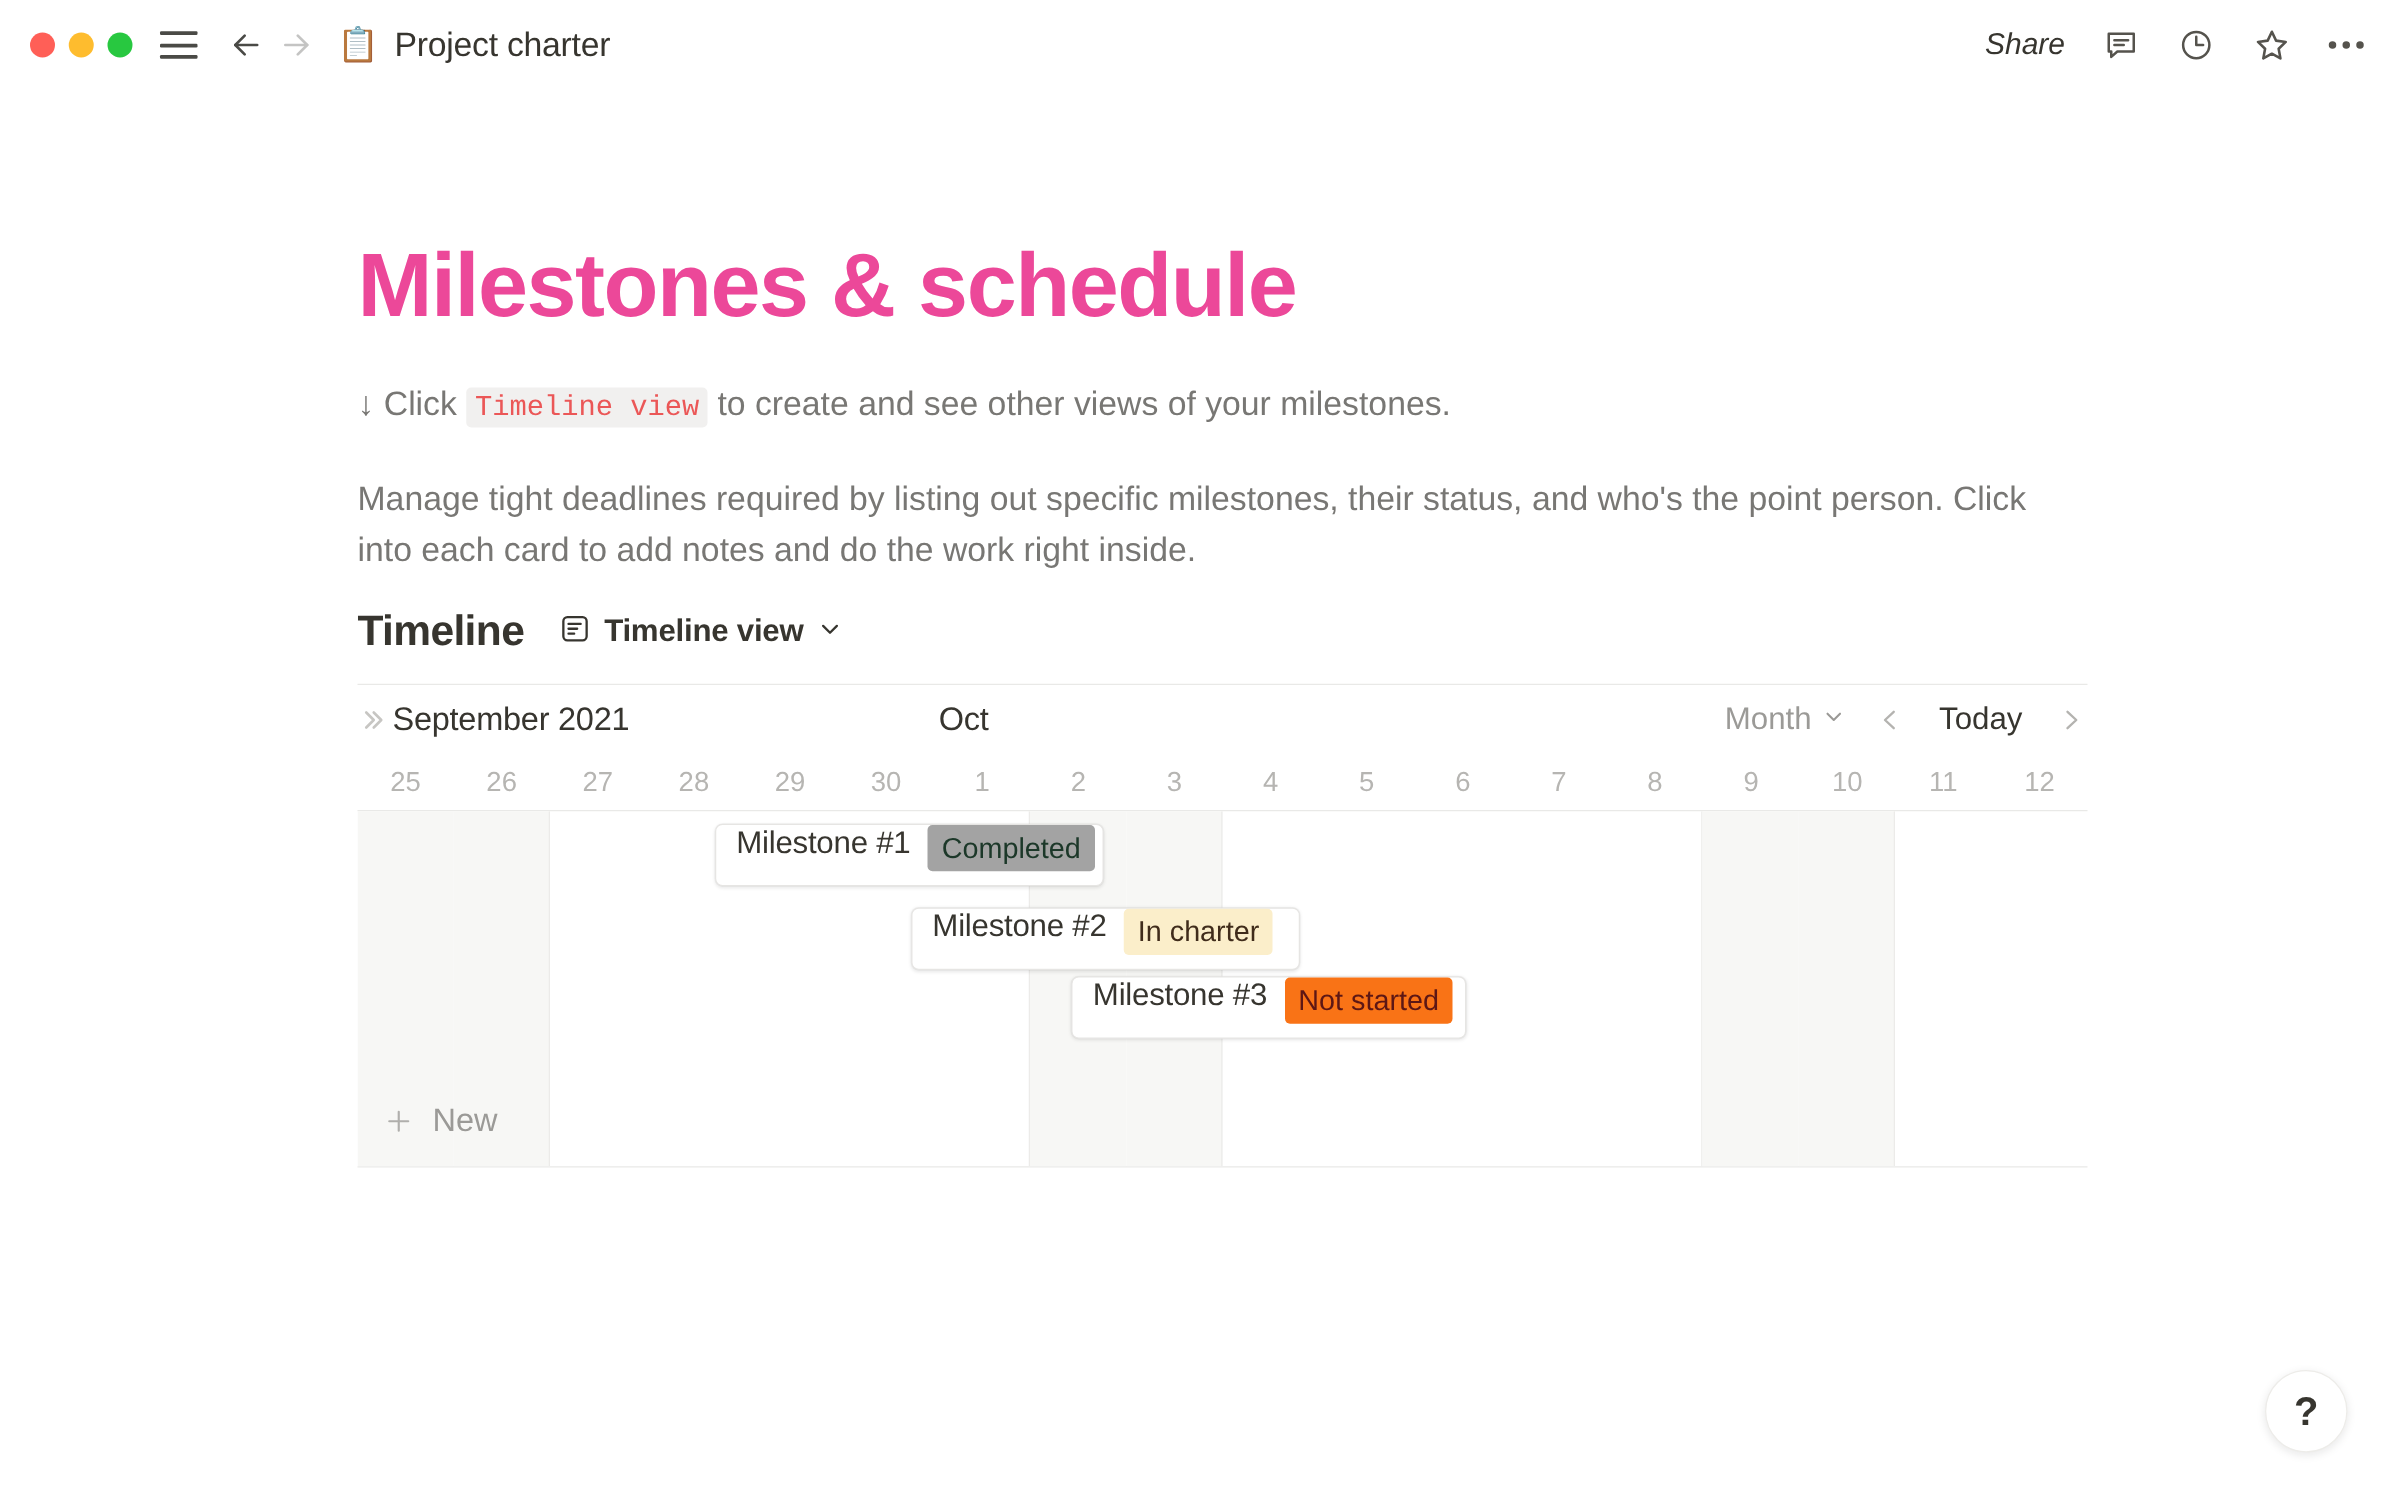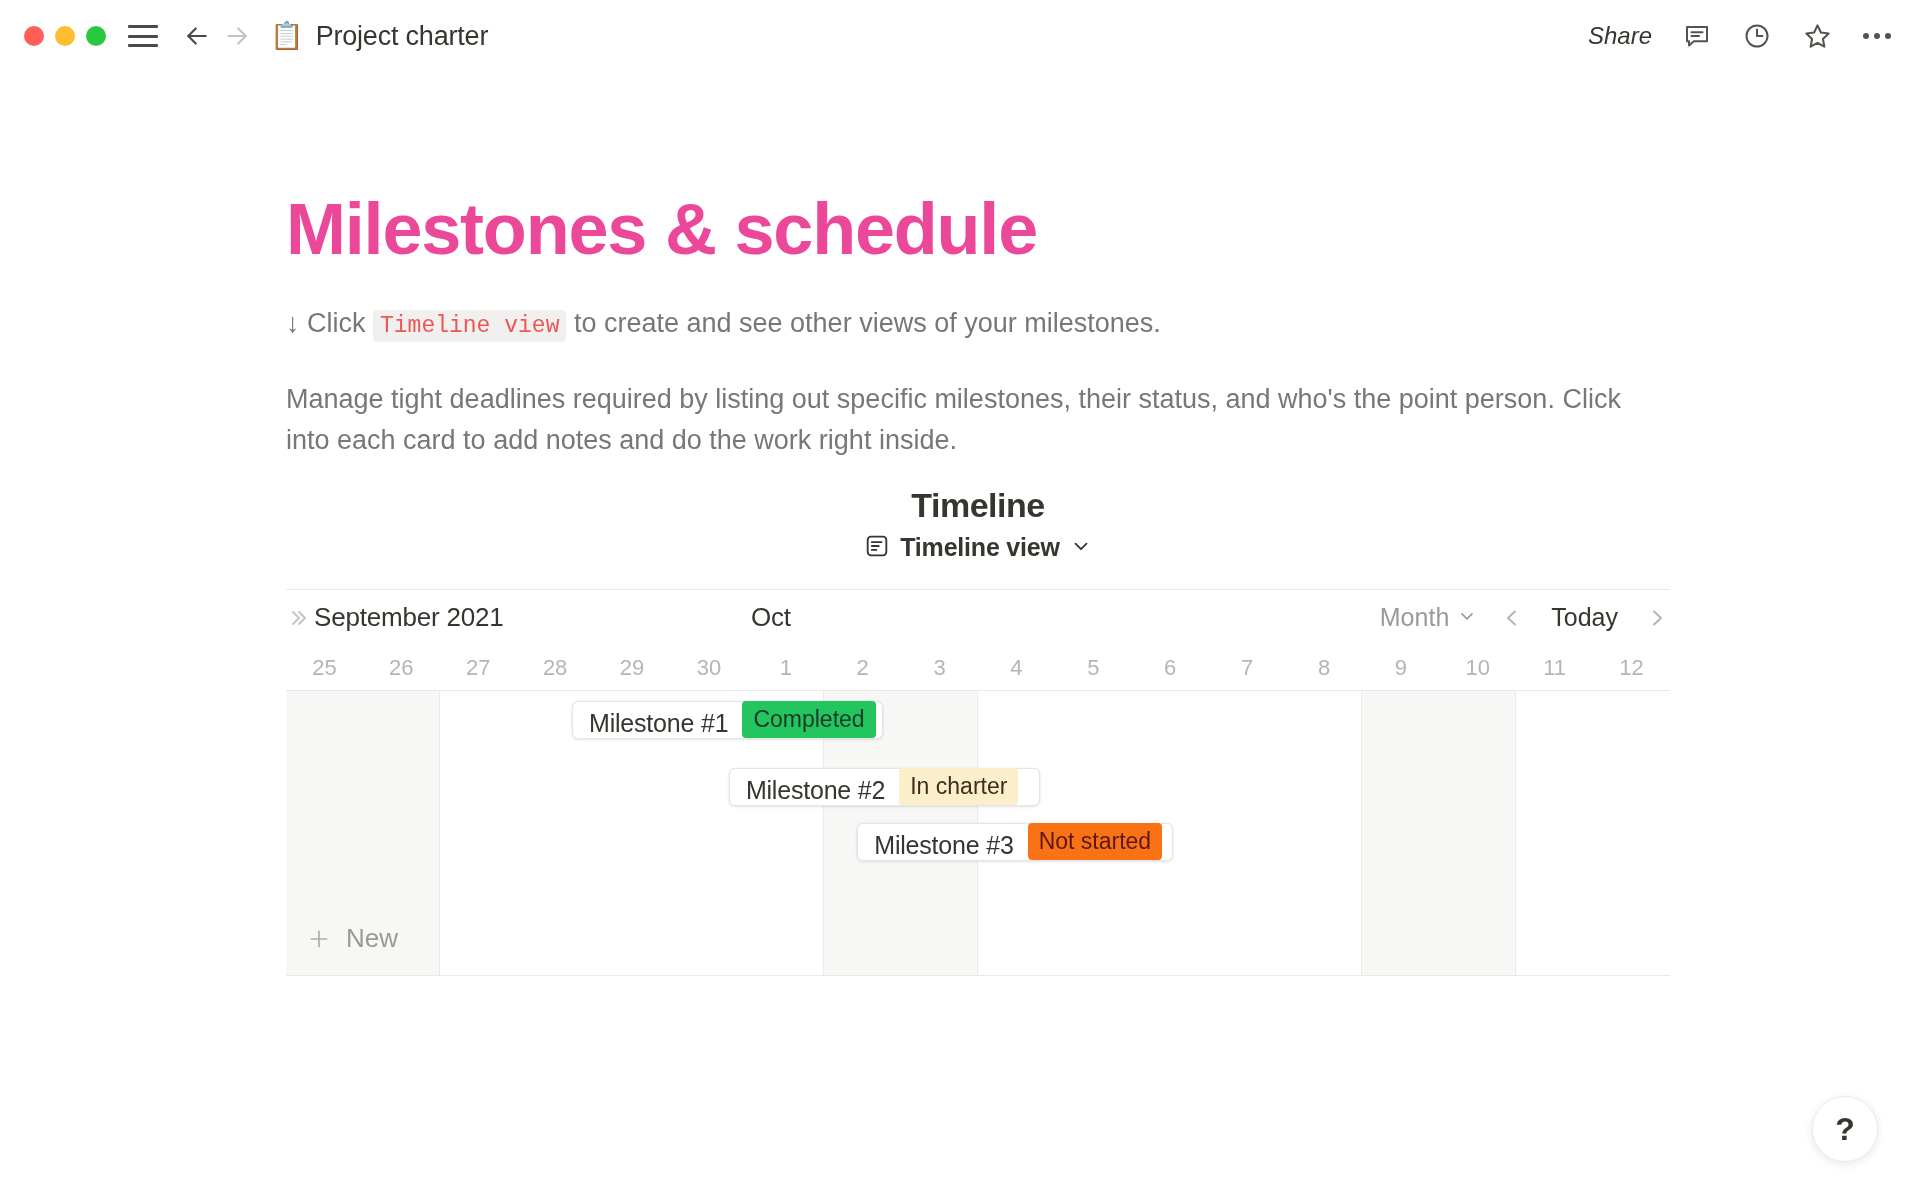--- a/index.html
+++ b/index.html
@@ -152,23 +152,22 @@
     background: #f1f0ef;
     border-radius: 4px;
     padding: 3px 7px;
     white-space: nowrap;
   }
 
   
   .tl-head {
     display: flex;
     align-items: center;
-    gap: 4px;
+    gap: 22px;
     margin-bottom: 22px;
-    flex-direction: column;
   }
   .tl-head h2 {
     font-size: 34px;
     font-weight: 700;
     color: #37352f;
     margin: 0;
     letter-spacing: -.5px;
   }
   .view-pill {
     display: inline-flex;
@@ -272,23 +271,23 @@
   }
   .grid-bg .col.weekend { background: #f7f7f5; }
   .grid-bg .col.sep { border-right: 1px solid #ecebe9; }
 
   .lanes {
     position: absolute;
     inset: 0;
   }
   .chip {
     position: absolute;
-    height: 38px;
+    height: 50px;
     display: inline-flex;
-    align-items: flex-end;
+    align-items: flex-start;
     gap: 14px;
     background: #ffffff;
     border: 1px solid #e6e5e3;
     border-radius: 6px;
     box-shadow: 0 1px 3px rgba(15,15,15,.10), 0 0 0 .5px rgba(15,15,15,.03);
     padding: 0 16px;
     box-sizing: border-box;
     white-space: nowrap;
   }
   .chip .cname {
@@ -513,21 +512,21 @@
               <div class="col"></div>
               <div class="col sep"></div>
               <div class="col weekend"></div>
               <div class="col weekend sep"></div>
               <div class="col"></div>
               <div class="col"></div>
             </div>
           <div class="lanes" id="lanes">
               <div class="chip" style="left: 20.6667%; width: 22.5%; top: 10px;">
                 <span class="cname">Milestone #1</span>
-                <span class="badge" style="background: #22c55e; color: rgb(28, 56, 41);">Completed</span>
+                <span class="badge" style="background: #a3a3a3; color: rgb(28, 56, 41);">Completed</span>
               </div>
               <div class="chip" style="left: 32%; width: 22.5%; top: 77px;">
                 <span class="cname">Milestone #2</span>
                 <span class="badge" style="background: rgb(251, 238, 202); color: rgb(64, 44, 27);">In charter</span>
               </div>
               <div class="chip" style="left: 41.2778%; width: 22.7778%; top: 132px;">
                 <span class="cname">Milestone #3</span>
                 <span class="badge" style="background: #f97316; color: rgb(93, 23, 21);">Not started</span>
               </div>
             </div>

